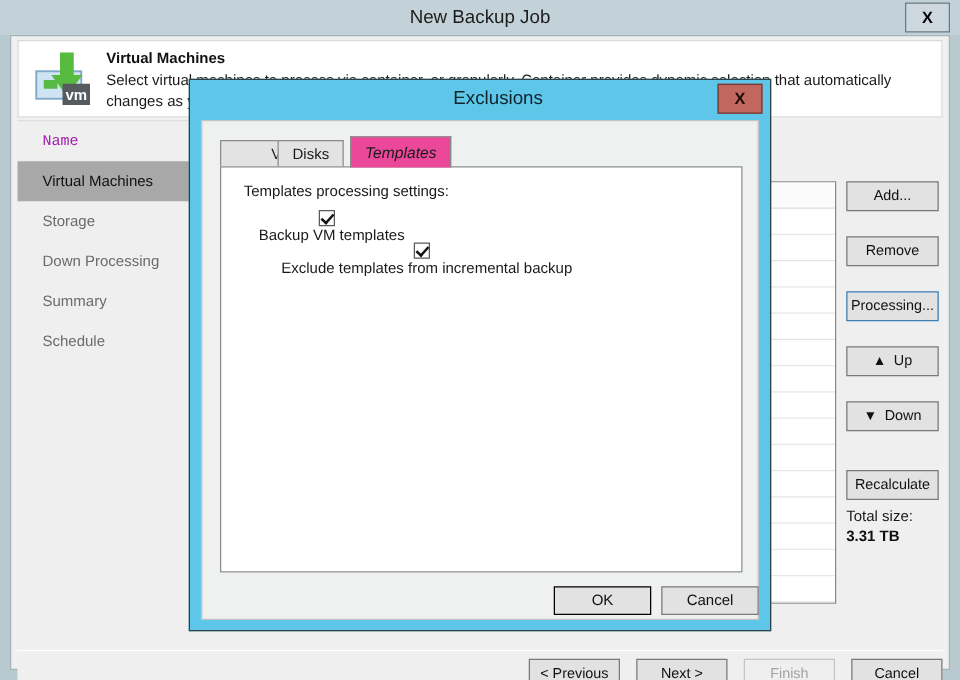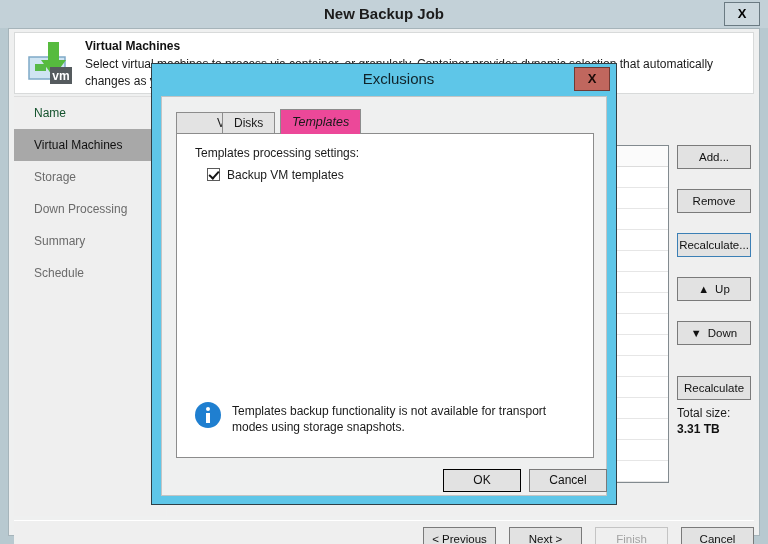--- a/index.html
+++ b/index.html
@@ -26,21 +26,20 @@
     width: 768px; height: 28px;
     background: #c3d1d8;
   }
   #wizard-title {
     position: absolute;
     left: 0; top: 5px;
     width: 768px;
     text-align: center;
     font-size: 15px;
     color: #1c1c1c;
-    font-weight: bold;
   }
   #wizard-close {
     position: absolute;
     right: 8px; top: 2px;
     width: 36px; height: 24px;
     background: #ccd8de;
     border: 1px solid #6a7a82;
     font-weight: bold;
     font-size: 13px;
     line-height: 22px;
@@ -99,21 +98,21 @@
     line-height: 32px;
     padding-left: 20px;
     font-size: 12px;
     color: #6b6b6b;
     cursor: pointer;
   }
   .nav-item.active {
     background: #a8a8a8;
     color: #111;
   }
-  .nav-item.first { color: #14532d; }
+  .nav-item.first { color: #a21caf; font-family: Liberation Mono, monospace; }
 
   
   #wizard-content {
     position: absolute;
     left: 158px; top: 67px;
     width: 587px; height: 420px;
     background: #efefef;
   }
   #vm-list {
     position: absolute;
@@ -281,20 +280,22 @@
   }
   #panel-label {
     position: absolute;
     left: 18px; top: 12px;
     font-size: 12px;
     color: #1a1a1a;
   }
   .cbrow {
     position: absolute;
     display: flex;
+    align-items: center;
+    flex-direction: column;
   }
   #cbrow-backup  { left: 30px; top: 34px; }
   #cbrow-exclude { left: 48px; top: 60px; }
   .checkbox {
     width: 13px; height: 13px;
     background: #ffffff;
     border: 1px solid #5a5a5a;
     position: relative;
     margin-right: 7px;
     flex: none;
@@ -419,21 +420,21 @@
         <div class="vm-row"></div>
         <div class="vm-row"></div>
         <div class="vm-row"></div>
         <div class="vm-row"></div>
         <div class="vm-row"></div>
       </div>
 
       <div id="side-buttons">
         <div class="sbtn">Add...</div>
         <div class="sbtn">Remove</div>
-        <div class="sbtn gap focused">Recalculate...</div>
+        <div class="sbtn gap focused">Processing...</div>
         <div class="sbtn gap">
           <span class="sbtn-arrow">▲</span><span>Up</span>
         </div>
         <div class="sbtn">
           <span class="sbtn-arrow">▼</span><span>Down</span>
         </div>
       </div>
 
       <div class="sbtn" style="position:absolute;left:510px;top:280px;">Recalculate</div>
       <div id="total-size-label">Total size:</div>
@@ -466,23 +467,23 @@
     </div>
 
     <div id="tabpanel">
       <div id="panel-label">Templates processing settings:</div>
 
       <div class="cbrow" id="cbrow-backup">
         <div class="checkbox checked"></div>
         <div class="cblabel">Backup VM templates</div>
       </div>
 
-
-      <div id="info-notice">
-        <div id="info-icon"></div>
-        <div id="info-text">Templates backup functionality is not available for transport modes using storage snapshots.</div>
+      <div class="cbrow" id="cbrow-exclude">
+        <div class="checkbox checked"></div>
+        <div class="cblabel">Exclude templates from incremental backup</div>
       </div>
+
     </div>
 
     <div class="dbtn" id="dlg-ok">OK</div>
     <div class="dbtn" id="dlg-cancel">Cancel</div>
   </div>
 </div>
 
 </body></html>

